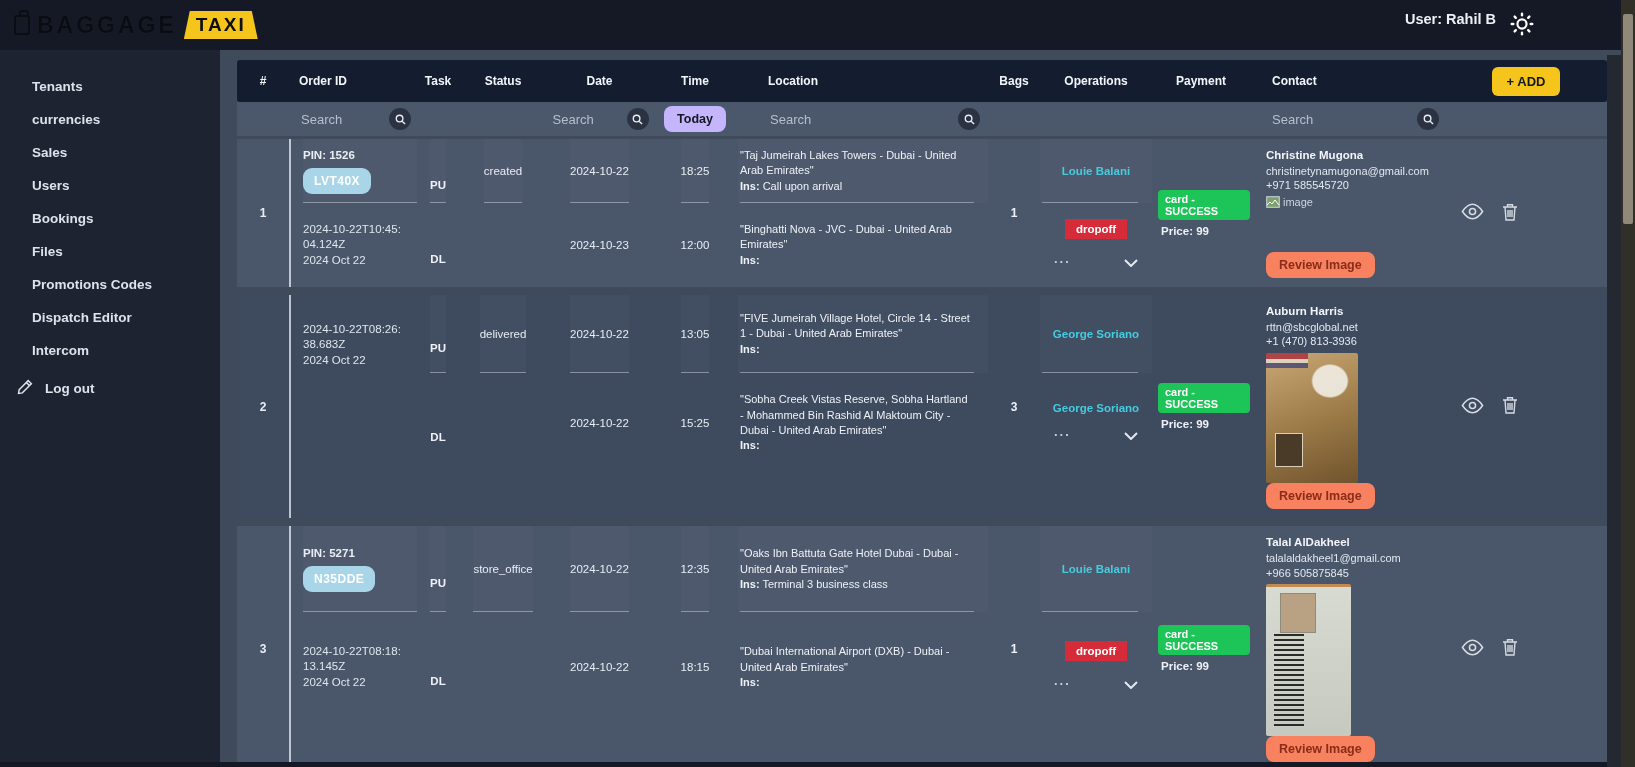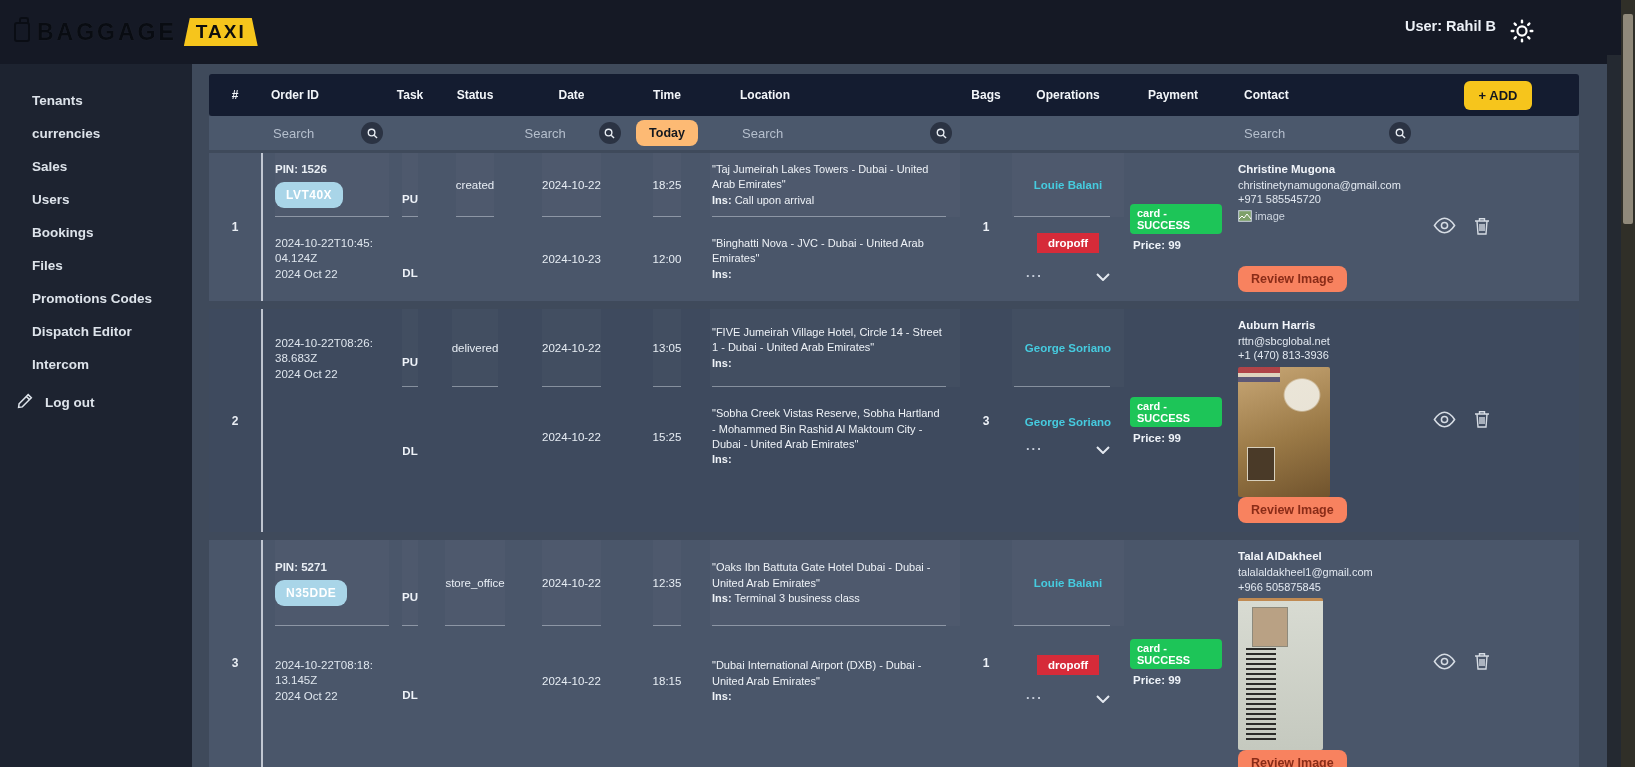--- a/index.html
+++ b/index.html
@@ -1,35 +1,35 @@
 <!DOCTYPE html>
 <html><head>
 <meta charset="utf-8">
 <style>
   * { box-sizing: border-box; }
   html,body { margin:0; padding:0; width:1635px; height:767px; overflow:hidden;
     background:#151925; font-family:"Liberation Sans", sans-serif; }
 
   
-  .topbar { height:64px; display:flex; align-items:center; justify-content:space-between;
+  .topbar { height:50px; display:flex; align-items:center; justify-content:space-between;
     padding:0 100px 0 14px; background:#151925; position:relative; z-index:5; }
   .logo { display:flex; align-items:center; gap:7px; }
   .suitcase { width:16px; height:20px; border:2px solid #0a0d14; border-radius:3px; position:relative; }
   .suitcase::before { content:""; position:absolute; top:-7px; left:3px; width:6px; height:5px;
     border:2px solid #0a0d14; border-bottom:none; border-radius:3px 3px 0 0; }
   .logo-text { font-size:23px; font-weight:800; letter-spacing:3px; color:#090c12;
     text-shadow:0 0 1px rgba(255,255,255,0.10); }
   .logo-badge { background:#f6c51c; color:#0e0e0e; font-weight:800; font-size:19px;
     padding:3px 12px; letter-spacing:2px; clip-path:polygon(8% 0,92% 0,100% 100%,0 100%); }
   .user { display:flex; align-items:flex-start; gap:13px; color:#edf1f7; font-weight:700; font-size:14.5px; }
   .sun-btn { background:none; border:none; padding:0; cursor:pointer; display:flex; }
 
   
   .layout { display:flex; height:712px; }
-  .sidebar { width:192px; background:#1d2330; padding-top:20px; flex:none; }
+  .sidebar { width:220px; background:#1d2330; padding-top:20px; flex:none; }
   .side-item { padding:9px 0 9px 32px; color:#dde3ea; font-size:13.5px; font-weight:600; cursor:pointer; }
   .side-logout { display:flex; align-items:center; gap:11px; padding:11px 0 9px 17px;
     color:#dde3ea; font-size:13.5px; font-weight:600; cursor:pointer; }
   .main { flex:1; background:#3f4a5b; padding:10px 0 0 17px; overflow:hidden; position:relative; }
 
   
   .grid { display:grid; width:1370px;
     grid-template-columns:52px 128px 42px 88px 105px 86px 250px 52px 112px 98px 195px 162px; }
 
   
@@ -48,21 +48,21 @@
   .f-order { grid-column:2; padding-left:10px; gap:26px; }
   .f-date  { grid-column:5; justify-content:center; gap:12px; }
   .f-time  { grid-column:6; justify-content:center; }
   .f-loc   { grid-column:7; padding:0 8px 0 30px; justify-content:space-between; }
   .f-cont  { grid-column:11; padding:0 6px 0 20px; justify-content:space-between; }
   input.search { background:transparent; border:none; outline:none; color:#dfe6ee;
     font-size:13px; width:64px; font-family:inherit; }
   input.search::placeholder { color:#b5bfcd; }
   .sicon { width:22px; height:22px; border-radius:50%; background:#2b3343; display:flex;
     align-items:center; justify-content:center; flex:none; cursor:pointer; }
-  .today-btn { background:#fdba74; color:#14181f; font-weight:800; font-size:12.5px; border:none;
+  .today-btn { background:#c4b5fd; color:#14181f; font-weight:800; font-size:12.5px; border:none;
     border-radius:8px; padding:6px 13px; cursor:pointer; }
 
   
   .row { margin-bottom:8px; position:relative; }
   .row.light { background:#4a566a; }
   .row.dark  { background:#3e4a5e; }
   .num-cell { display:flex; align-items:center; justify-content:center; color:#e9edf3;
     font-size:12px; font-weight:700; }
   .split { display:flex; flex-direction:column; }
   .sub { display:flex; flex-direction:column; justify-content:center; position:relative; }

